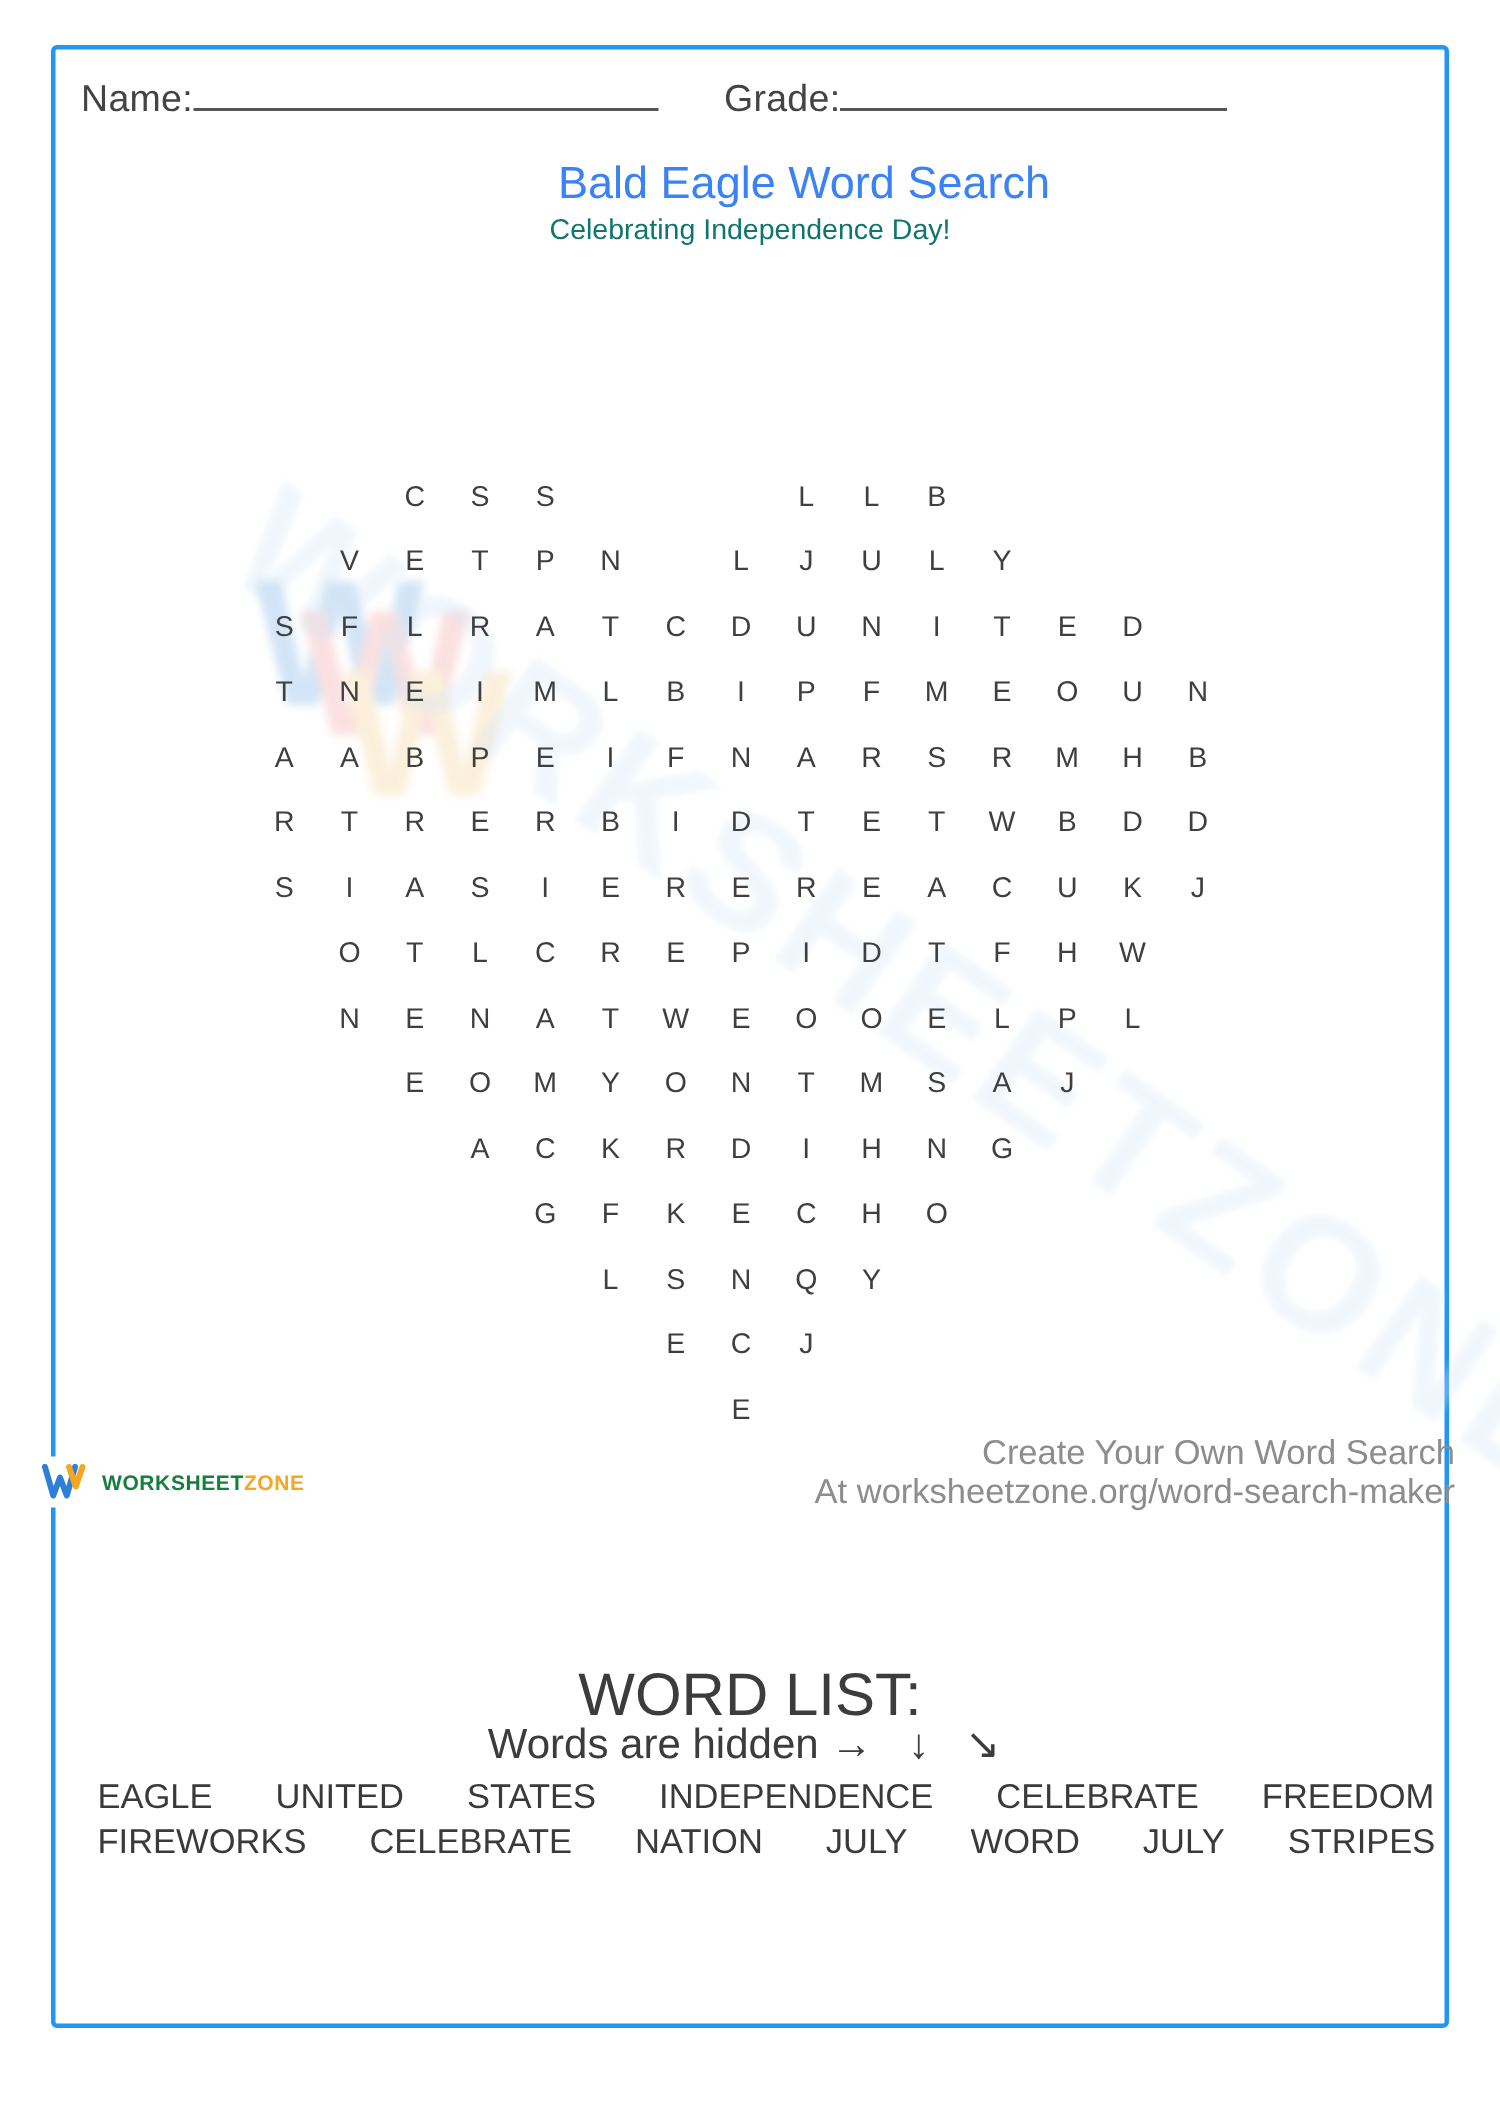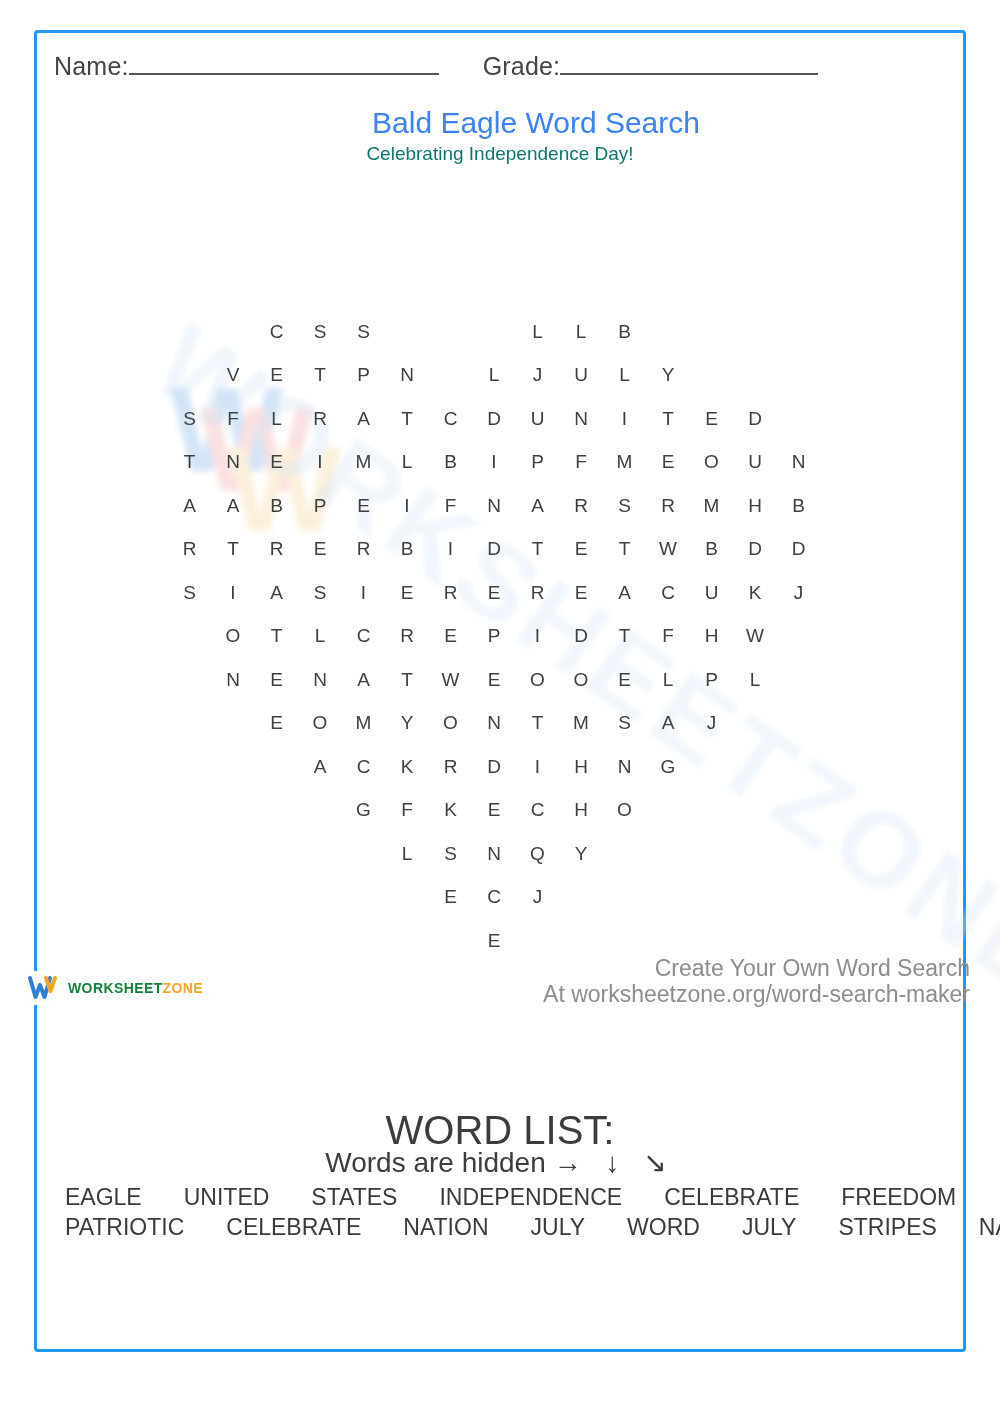--- a/index.html
+++ b/index.html
@@ -445,21 +445,21 @@
         <div class="cell empty"></div>
         <div class="cell empty"></div>
         <div class="cell">E</div>
       </div>
     </div>
 
   <div class="wordlist-title">WORD LIST:</div>
   <div class="wordlist-hint">
     <span>Words are hidden</span><span class="arrows">→ ↓ ↘</span>
   </div>
-  <div class="wordlist-words"><span>EAGLE</span><span>UNITED</span><span>STATES</span><span>INDEPENDENCE</span><span>CELEBRATE</span><span>FREEDOM</span><span>LIBERTY</span><br><span>PATRIOTIC</span><span>CELEBRATE</span><span>NATION</span><span>JULY</span><span>WORD</span><span>JULY</span><span>STRIPES</span><span>NATION</span></div>
+  <div class="wordlist-words"><span>EAGLE</span><span>UNITED</span><span>STATES</span><span>INDEPENDENCE</span><span>CELEBRATE</span><span>FREEDOM</span><span>LIBERTY</span><br><span>FIREWORKS</span><span>CELEBRATE</span><span>NATION</span><span>JULY</span><span>WORD</span><span>JULY</span><span>STRIPES</span><span>NATION</span></div>
 
   <div class="footer-logo">
     <div class="logo-mark">
       <svg width="34" height="34" viewBox="0 0 34 34" aria-hidden="true">
         <path d="M4 7 L9.5 26 L14 14 L18.5 26 L24 7" fill="none" stroke="#2f7fd6" stroke-width="4" stroke-linejoin="round" stroke-linecap="round"></path>
         <path d="M20 7 L24.5 20 L29 7" fill="none" stroke="#f5a623" stroke-width="4" stroke-linejoin="round" stroke-linecap="round"></path>
       </svg>
     </div>
     <div class="logo-text">
       <span class="ws">WORKSHEET</span><span class="zone">ZONE</span>

